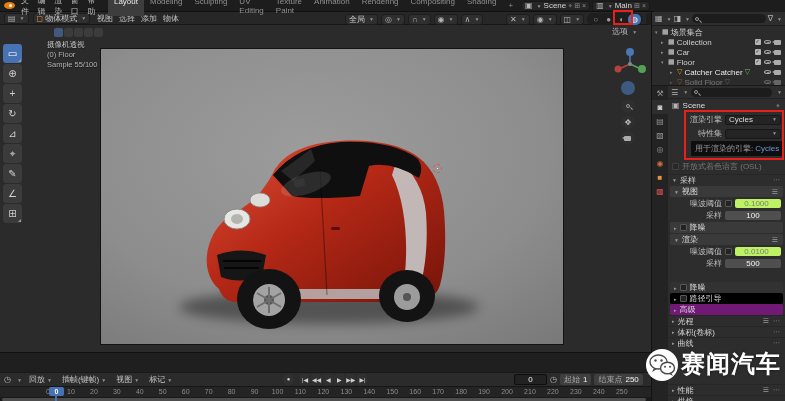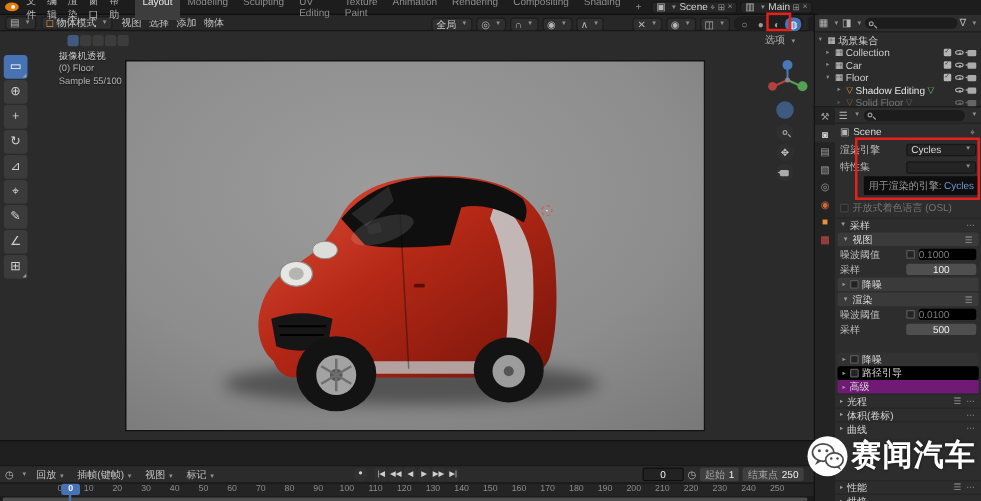--- a/index.html
+++ b/index.html
@@ -64,23 +64,23 @@
 .i-chk{width:6px;height:6px;background:#b5b5b5;border-radius:1px;position:relative}
 .i-chk::after{content:"✓";position:absolute;left:0.5px;top:-1.5px;font-size:5px;color:#333}
 .dim{opacity:.45}
 
 #props{left:652px;top:86px;width:133px;height:315px;background:#2d2d2d}
 #ptabs{position:absolute;left:0;top:0;width:16px;height:315px;background:#232323}
 .ptab{width:16px;height:14px;display:flex;align-items:center;justify-content:center;font-size:8px;color:#9a9a9a}
 .ptab.active{background:#2d2d2d;color:#d8d8d8}
 #pheader{position:absolute;left:16px;top:0;width:117px;height:13px;display:flex;align-items:center;gap:3px;padding:0 3px;border-bottom:1px solid #222}
 .prow{position:absolute;left:668px;width:117px;height:11px;display:flex;align-items:center;gap:3px;padding:0 4px}
-.plabel{width:50px;text-align:left;color:#bdbdbd;flex:none;white-space:nowrap;overflow:visible}
+.plabel{width:50px;text-align:right;color:#bdbdbd;flex:none;white-space:nowrap;overflow:visible}
 .pfield{flex:1;background:#4f4f4f;border-radius:2px;text-align:center;color:#f0f0f0;height:9px;line-height:9px}
-.pfield.off{background:#000000;color:#7d7d7d;text-align:left;padding-right:3px}
+.pfield.off{background:#bef264;color:#7d7d7d;text-align:center;padding-right:3px}
 .pdrop{flex:1;background:#242424;border:1px solid #171717;border-radius:2px;height:10px;line-height:9px;color:#dcdcdc;padding:0 3px;display:flex;align-items:center}
 .pdrop .caret{margin-left:auto}
 .chk{width:7px;height:7px;background:#232323;border:1px solid #585858;border-radius:1px;flex:none}
 .psec{position:absolute;left:668px;width:117px;height:11px;display:flex;align-items:center;gap:3px;padding:0 4px;background:#2d2d2d;border-top:1px solid #262626;color:#d5d5d5}
 .psub{position:absolute;left:670px;width:113px;height:11px;display:flex;align-items:center;gap:3px;padding:0 4px;background:#3a3a3a;border-radius:2px;color:#dadada}
 .scaret{font-size:5px;color:#9a9a9a}
 .micon{margin-left:auto;color:#9a9a9a;font-size:7px;letter-spacing:1px}
 #tooltip{position:absolute;left:690px;top:140px;width:95px;height:17px;background:#0e0e0e;border:1px solid #2e2e2e;border-radius:2px;z-index:60;display:flex;align-items:center;padding:0 4px;gap:2px}
 #tooltip .tl{color:#9a9a9a}
 #tooltip .tv{color:#6d9ad8}
@@ -382,21 +382,21 @@
       <span>Floor</span>
       <span class="oicons">
           <span class="i-chk"></span>
           <span class="i-eye"></span>
           <span class="i-cam"></span>
         </span>
     </div>
     <div class="orow" style="top:55px;padding-left:18px">
       <span class="ocaret">▸</span>
         <span class="oicon" style="color:#e8913c">▽</span>
-      <span style="color:#e6e6e6">Shadow Editing</span>
+      <span style="color:#e6e6e6">Catcher Catcher</span>
       <span class="oicon" style="color:#6fbf6f">▽</span>
       <span class="oicons">
           <span class="i-eye"></span>
           <span class="i-cam"></span>
         </span>
     </div>
     <div class="orow dim" style="top:65px;padding-left:18px">
       <span class="ocaret">▸</span>
         <span class="oicon" style="color:#e8913c">▽</span>
       <span>Solid Floor</span>

